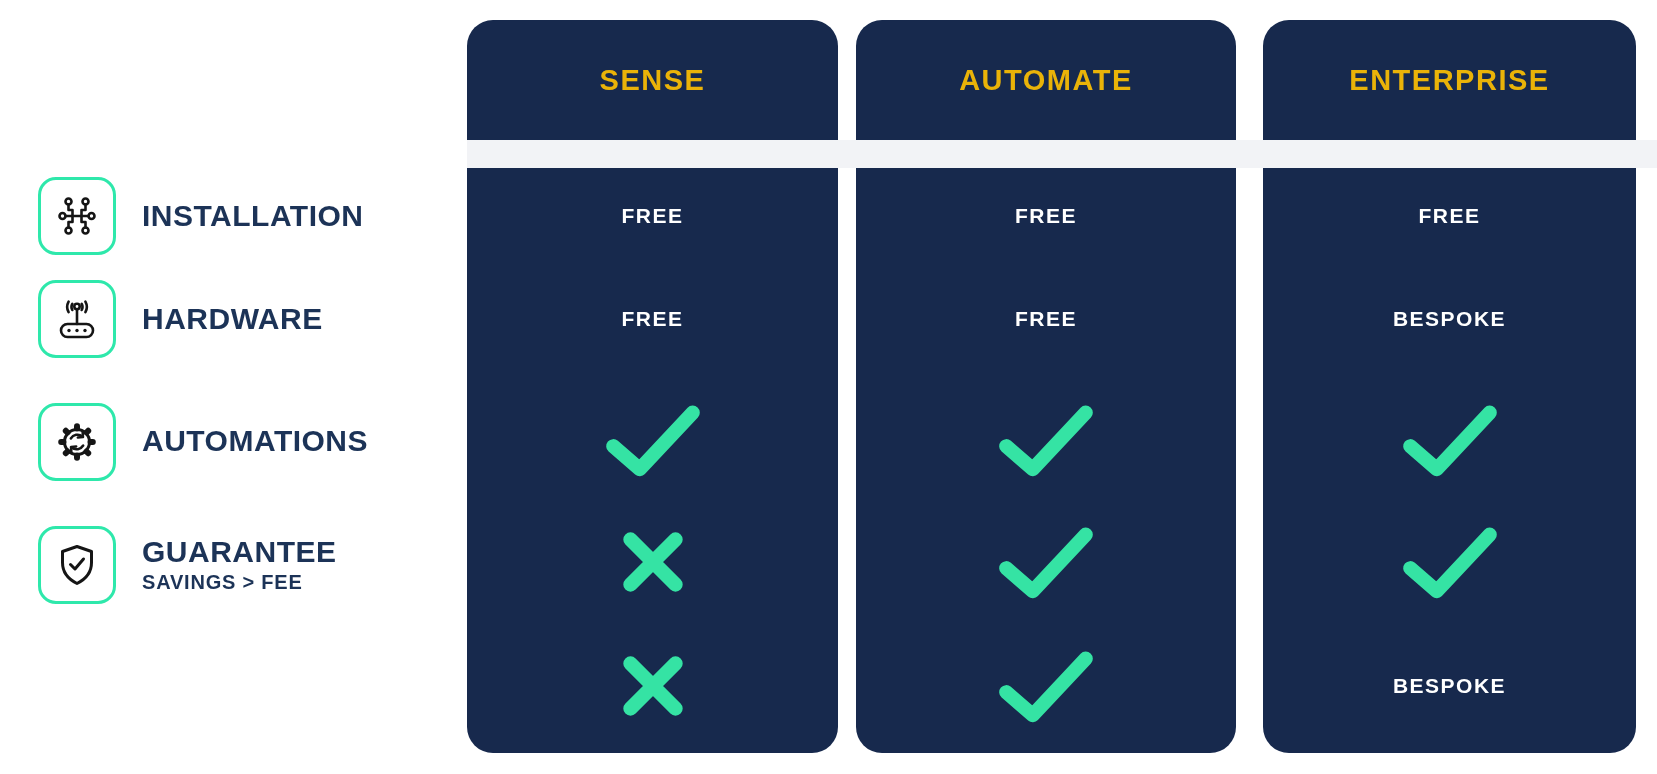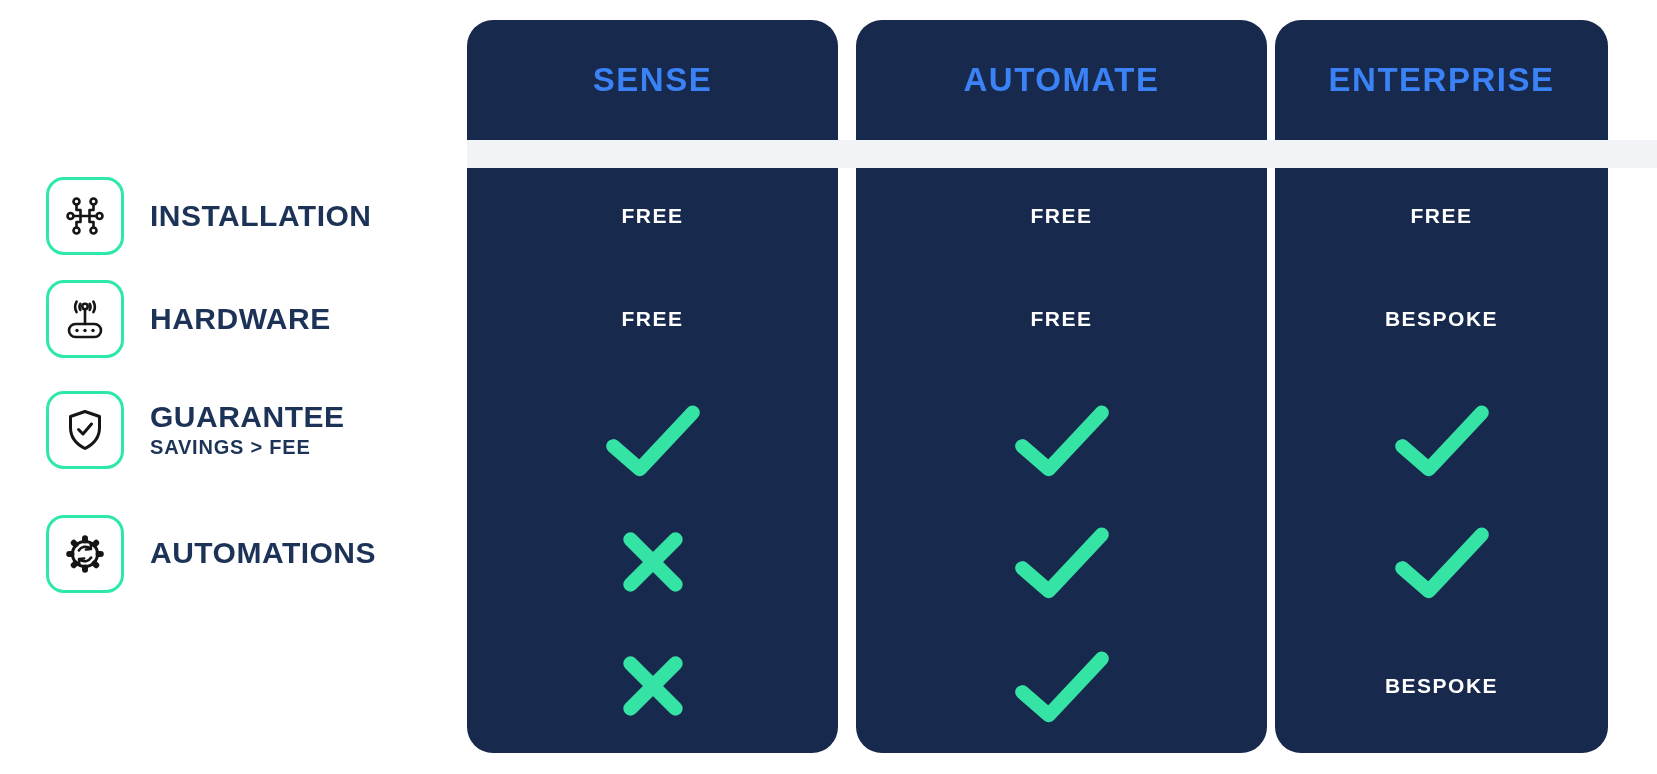--- a/index.html
+++ b/index.html
@@ -8,40 +8,40 @@
   .stage { position:relative; width:1657px; height:774px; background:#ffffff; }
 
   
   .divider-stripe { position:absolute; left:467px; right:0; top:140px; height:28px;
                     background:#f2f3f6; z-index:5; }
 
   
   .card { position:absolute; top:20px; height:733px; background:#17294d;
           border-radius:26px; z-index:1; display:flex; flex-direction:column; }
   .card.col-0 { left:467px;  width:371px; }
-  .card.col-1 { left:856px;  width:411px; }
-  .card.col-2 { left:1263px; width:333px;margin-left:12px; }
+  .card.col-1 { left:856px;  width:380px; }
+  .card.col-2 { left:1263px; width:373px; }
   .card-header { height:120px; display:flex; align-items:center; justify-content:center; }
-  .card-title { color:#3b82f6; font-size:33px; font-weight:800; letter-spacing:1.5px; }
+  .card-title { color:#eab308; font-size:29px; font-weight:800; letter-spacing:1.5px; }
   .card-body { display:flex; flex-direction:column; margin-top:28px; }
 
   .cell { display:flex; align-items:center; justify-content:center; }
   .cell.r0 { height:96px; }
   .cell.r1 { height:110px; }
   .cell.r2 { height:132px; }
   .cell.r3 { height:112px; }
   .cell.r4 { height:135px; }
   .cell-value { color:#ffffff; font-size:21px; font-weight:800; letter-spacing:1.5px; }
   .cell .check-mark, .cell .cross-mark { display:none; }
   .cell.type-check .check-mark { display:block; }
   .cell.type-cross .cross-mark { display:block; }
 
   
   .rail { position:absolute; left:0; top:168px; width:467px; z-index:2;
-          display:flex; flex-direction:column;padding-left:8px; }
+          display:flex; flex-direction:column; }
   .rail-row { display:flex; align-items:center; padding-left:38px; gap:26px; }
   .rail-row.r0 { height:96px; }
   .rail-row.r1 { height:110px; }
   .rail-row.r2 { height:132px; }
   .rail-row.r3 { height:112px; }
   .rail-row.r4 { height:135px; }
   .icon-box { width:78px; height:78px; flex:0 0 78px; border:3px solid #2ee8ab;
               border-radius:18px; background:#ffffff; display:flex;
               align-items:center; justify-content:center; }
   .icon-box svg { width:48px; height:48px; }
@@ -101,33 +101,20 @@
           <path class="ic" d="M32.4 6.6 a11 11 0 0 1 0 10.6"></path>
         </svg>
       </div>
       <div class="feature-text">
         <span class="feature-label">HARDWARE</span>
 
       </div>
     </div>
 
 
-    <div class="rail-row r3">
-      <div class="icon-box">
-        <svg viewBox="0 0 48 48">
-          <path class="ic" style="stroke-width:3" d="M24 5.5 L38.5 10.5 V21.5 C38.5 31.5 32.5 38.3 24 42.5 C15.5 38.3 9.5 31.5 9.5 21.5 V10.5 Z"></path>
-          <path class="ic" style="stroke-width:3" d="M17.5 23.5 L22 28 L30.5 18"></path>
-        </svg>
-      </div>
-      <div class="feature-text">
-        <span class="feature-label">GUARANTEE</span>
-        <span class="feature-sublabel">SAVINGS &gt; FEE</span>
-      </div>
-    </div>
-
     <div class="rail-row r4">
       <div class="icon-box">
         <svg viewBox="0 0 48 48">
           <circle class="ic" style="stroke-width:3" cx="24" cy="24" r="12.5"></circle>
           <g class="ic" style="stroke-width:6">
             <path d="M37.5 24 H39.8"></path>
               <path d="M33.5 33.5 L35.2 35.2"></path>
             <path d="M24 37.5 V39.8"></path>
               <path d="M14.5 33.5 L12.8 35.2"></path>
             <path d="M10.5 24 H8.2"></path>
@@ -140,20 +127,33 @@
           <path class="ic" style="stroke-width:2.5" d="M30.2 27.5 A8 8 0 0 1 18.7 29.8"></path>
           <path class="ic" style="stroke-width:2.5" d="M18.4 34.3 L18 29 L23.2 28.4"></path>
         </svg>
       </div>
       <div class="feature-text">
         <span class="feature-label">AUTOMATIONS</span>
 
       </div>
     </div>
 
+    <div class="rail-row r3">
+      <div class="icon-box">
+        <svg viewBox="0 0 48 48">
+          <path class="ic" style="stroke-width:3" d="M24 5.5 L38.5 10.5 V21.5 C38.5 31.5 32.5 38.3 24 42.5 C15.5 38.3 9.5 31.5 9.5 21.5 V10.5 Z"></path>
+          <path class="ic" style="stroke-width:3" d="M17.5 23.5 L22 28 L30.5 18"></path>
+        </svg>
+      </div>
+      <div class="feature-text">
+        <span class="feature-label">GUARANTEE</span>
+        <span class="feature-sublabel">SAVINGS &gt; FEE</span>
+      </div>
+    </div>
+
   </div>
 
   <div class="card col-0">
     <div class="card-header">
       <span class="card-title">SENSE</span>
     </div>
     <div class="card-body">
       <div class="cell r0 type-text">
         <span class="cell-value">FREE</span>
 

